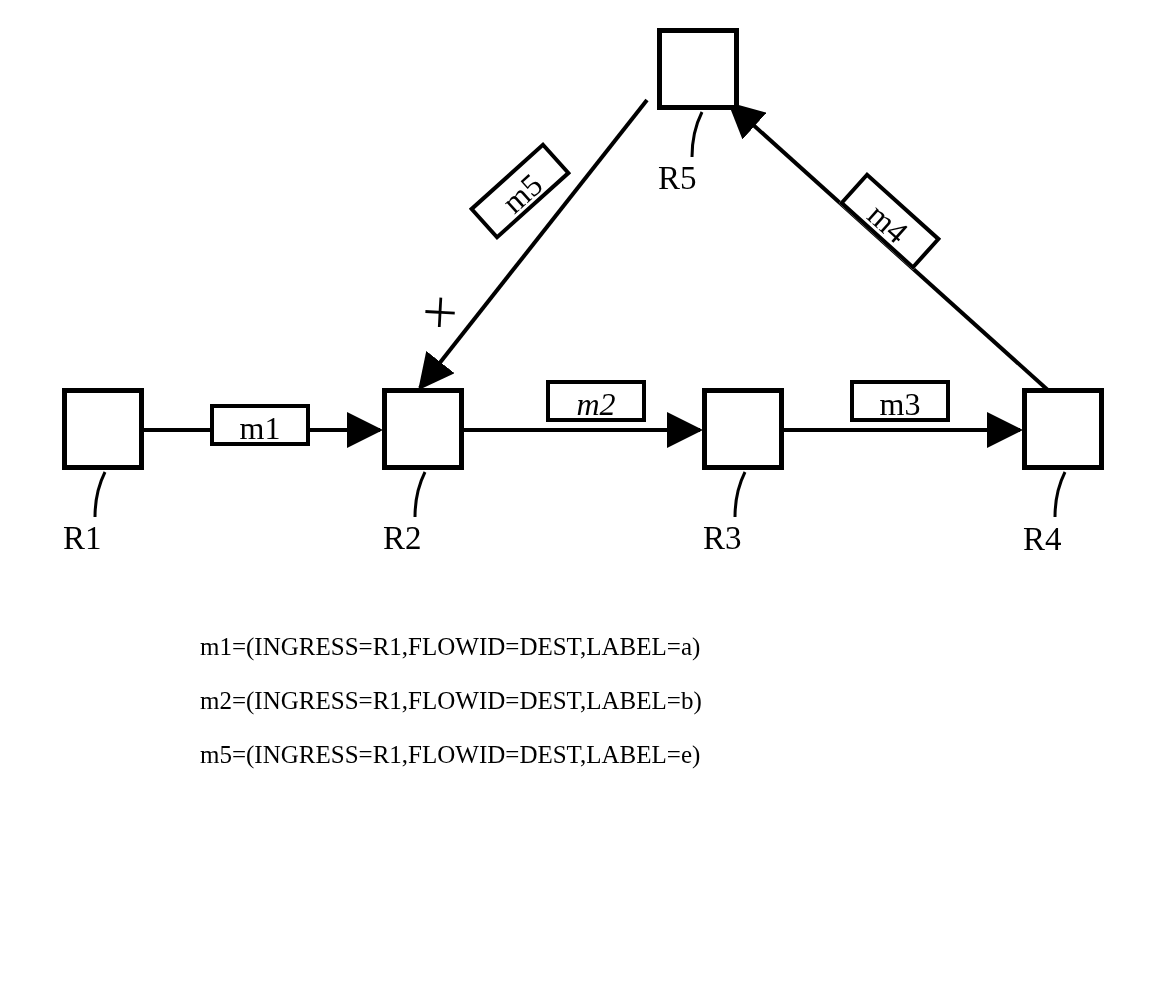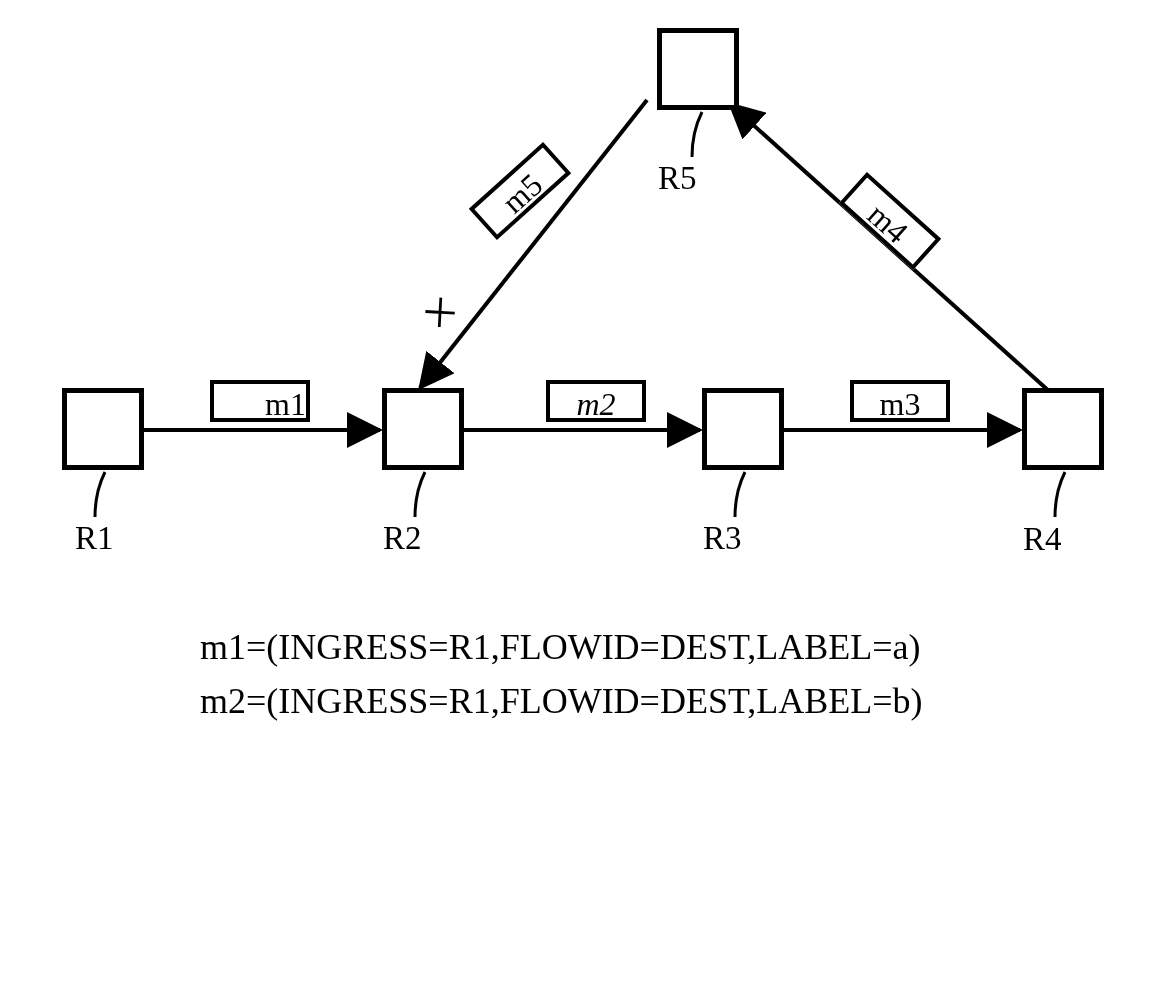--- a/index.html
+++ b/index.html
@@ -52,21 +52,21 @@
   .cross {
     position: absolute;
     font-size: 56px;
     font-family: "Times New Roman", serif;
     transform: rotate(-42deg);
   }
   .deflist {
     position: absolute;
     left: 200px;
     top: 620px;
-    font-size: 36px;
+    font-size: 25px;
     line-height: 54px;
     font-family: "Times New Roman", serif;
   }
 </style>
 </head>
 <body>
 
 <div class="canvas">
 
 <svg width="1155" height="994">
@@ -90,33 +90,34 @@
   <path d="M 1065 472 q -10 20 -10 45" stroke="#000" stroke-width="3" fill="none"></path>
   <path d="M 702 112 q -10 20 -10 45" stroke="#000" stroke-width="3" fill="none"></path>
 </svg>
 
 <div class="node-box" style="left:62px; top:388px;"></div>
 <div class="node-box" style="left:382px; top:388px;"></div>
 <div class="node-box" style="left:702px; top:388px;"></div>
 <div class="node-box" style="left:1022px; top:388px;"></div>
 <div class="node-box" style="left:657px; top:28px;"></div>
 
-<div class="node-label" style="left:63px; top:520px;margin-left:12px;">R1</div>
+<div class="node-label" style="left:63px; top:520px;">R1</div>
 <div class="node-label" style="left:383px; top:520px;">R2</div>
 <div class="node-label" style="left:703px; top:520px;">R3</div>
 <div class="node-label" style="left:1023px; top:521px;">R4</div>
 <div class="node-label" style="left:658px; top:160px;">R5</div>
 
-<div class="msg-box" style="left:210px; top:380px;text-align:right;">m1</div>
+<div class="msg-box" style="left:210px; top:404px;">m1</div>
 <div class="msg-box" style="left:546px; top:380px;font-style:italic;">m2</div>
 <div class="msg-box" style="left:850px; top:380px;text-align:center;">m3</div>
 
 <div class="msg-box tilt-right" style="left:840px; top:200px;">m4</div>
 <div class="msg-box tilt-left" style="left:470px; top:170px;">m5</div>
 
 <div class="cross" style="left:424px; top:280px;">×</div>
 
 <div class="deflist">
   <div>m1=(INGRESS=R1,FLOWID=DEST,LABEL=a)</div>
   <div>m2=(INGRESS=R1,FLOWID=DEST,LABEL=b)</div>
+  <div>m5=(INGRESS=R1,FLOWID=DEST,LABEL=e)</div>
 </div>
 
 </div>
 
 </body></html>

